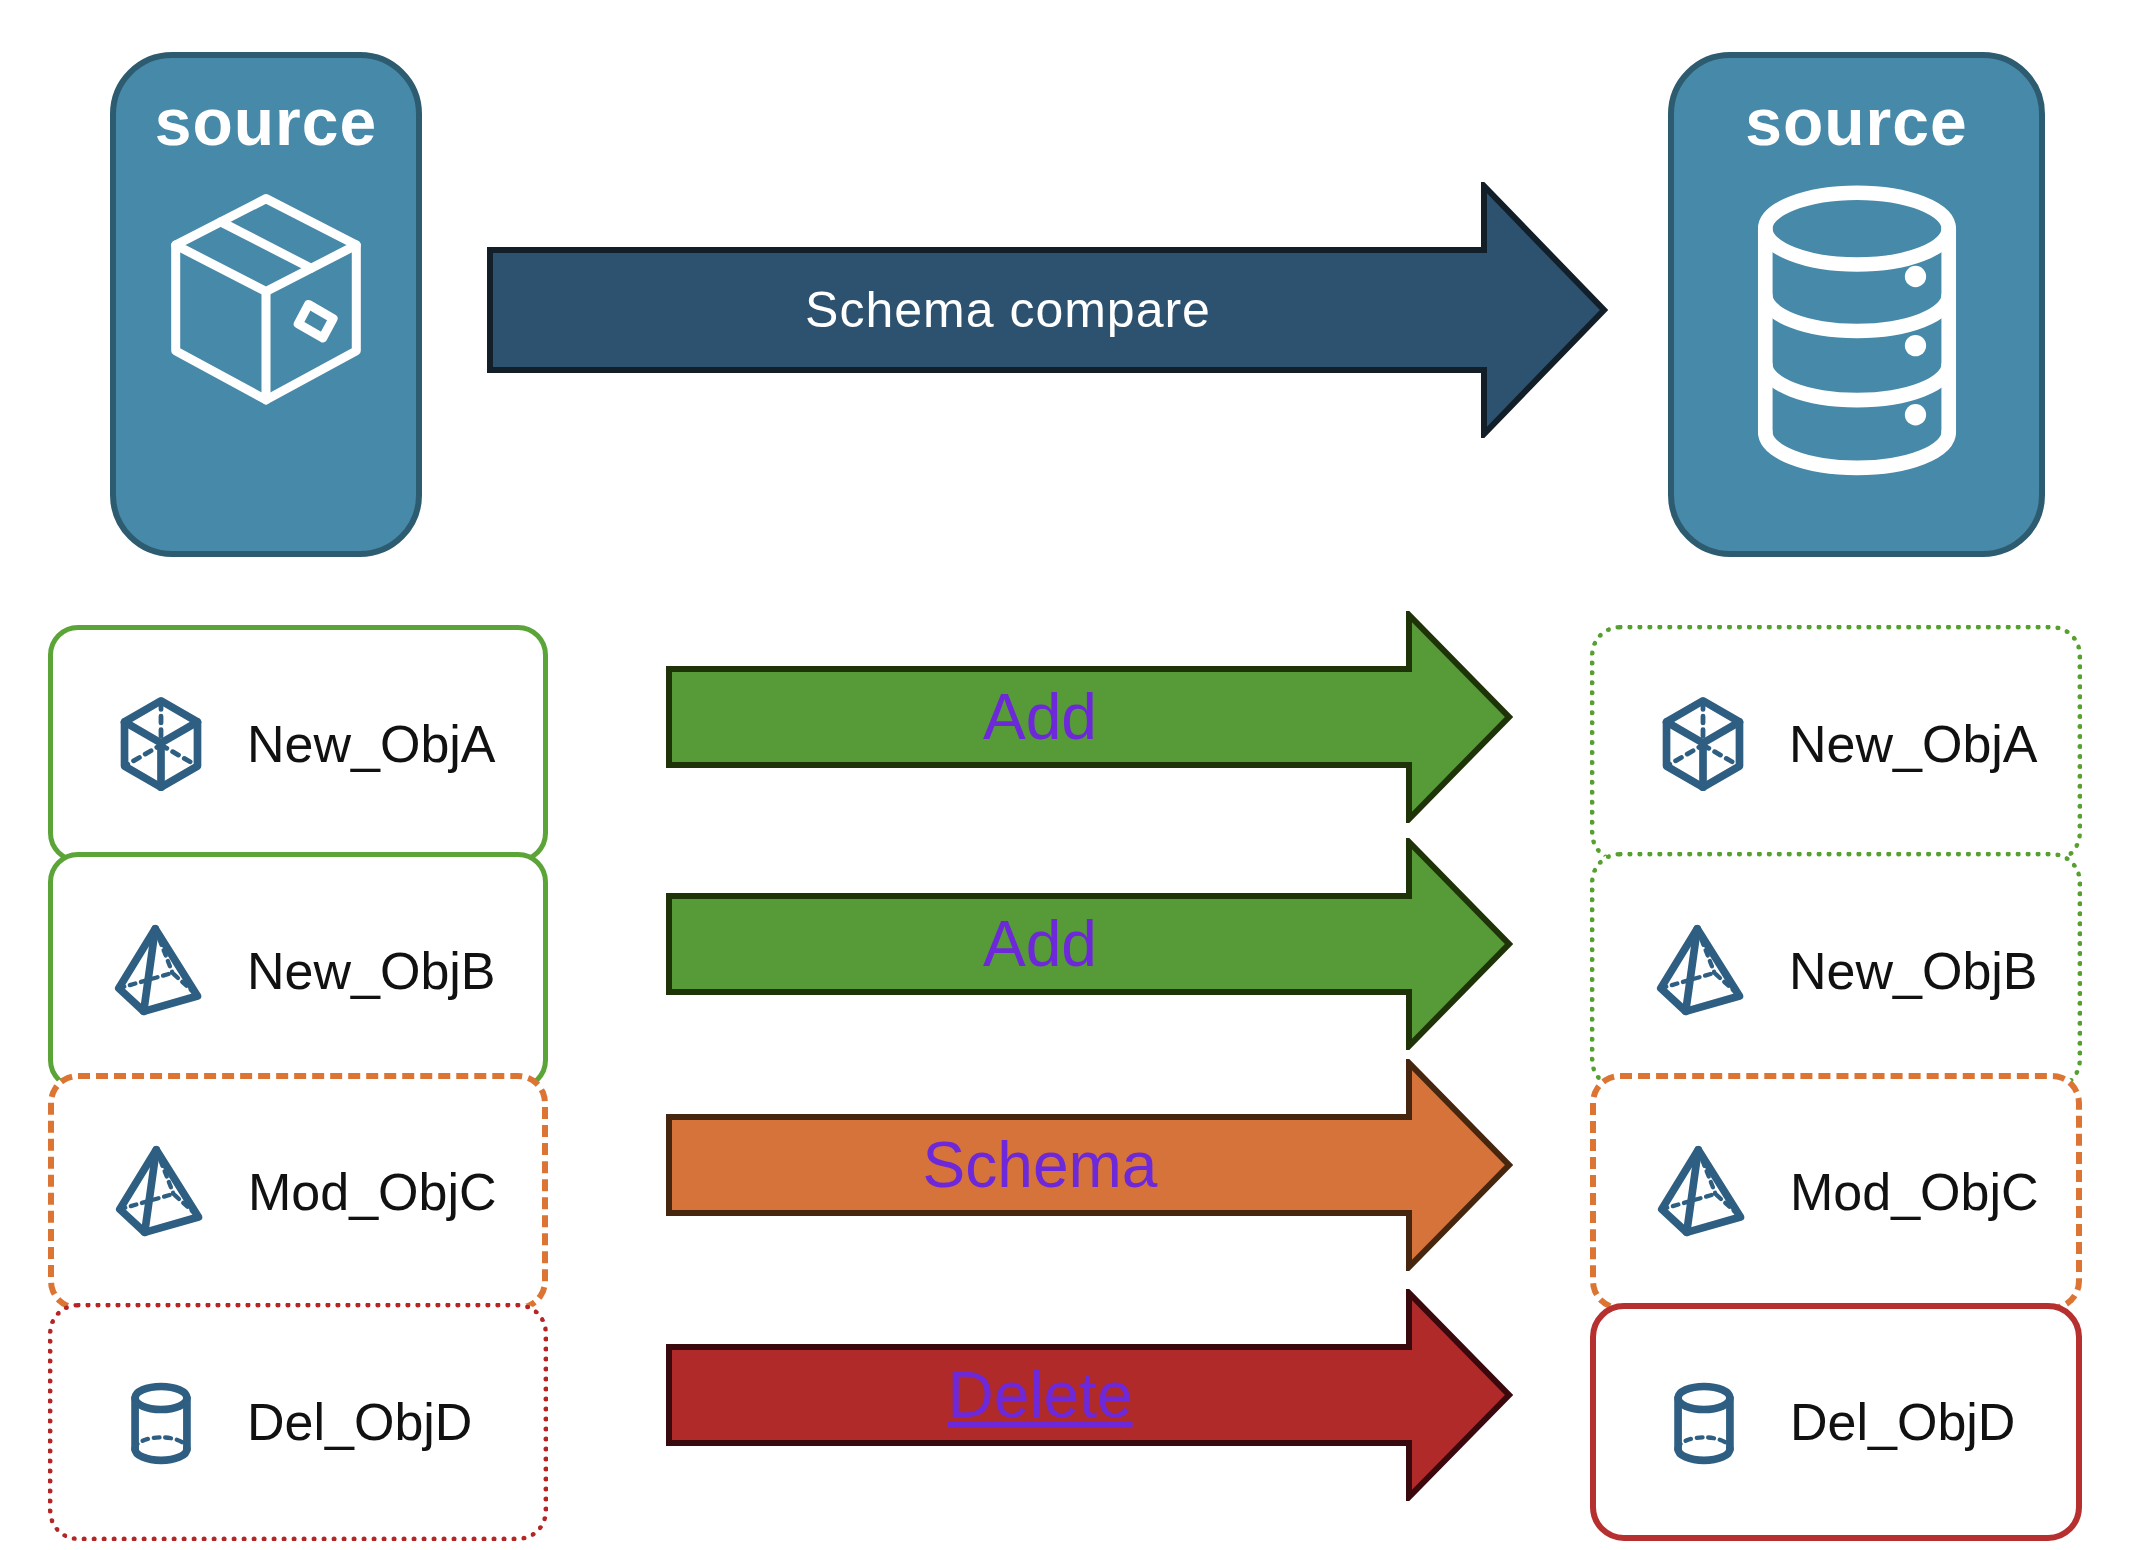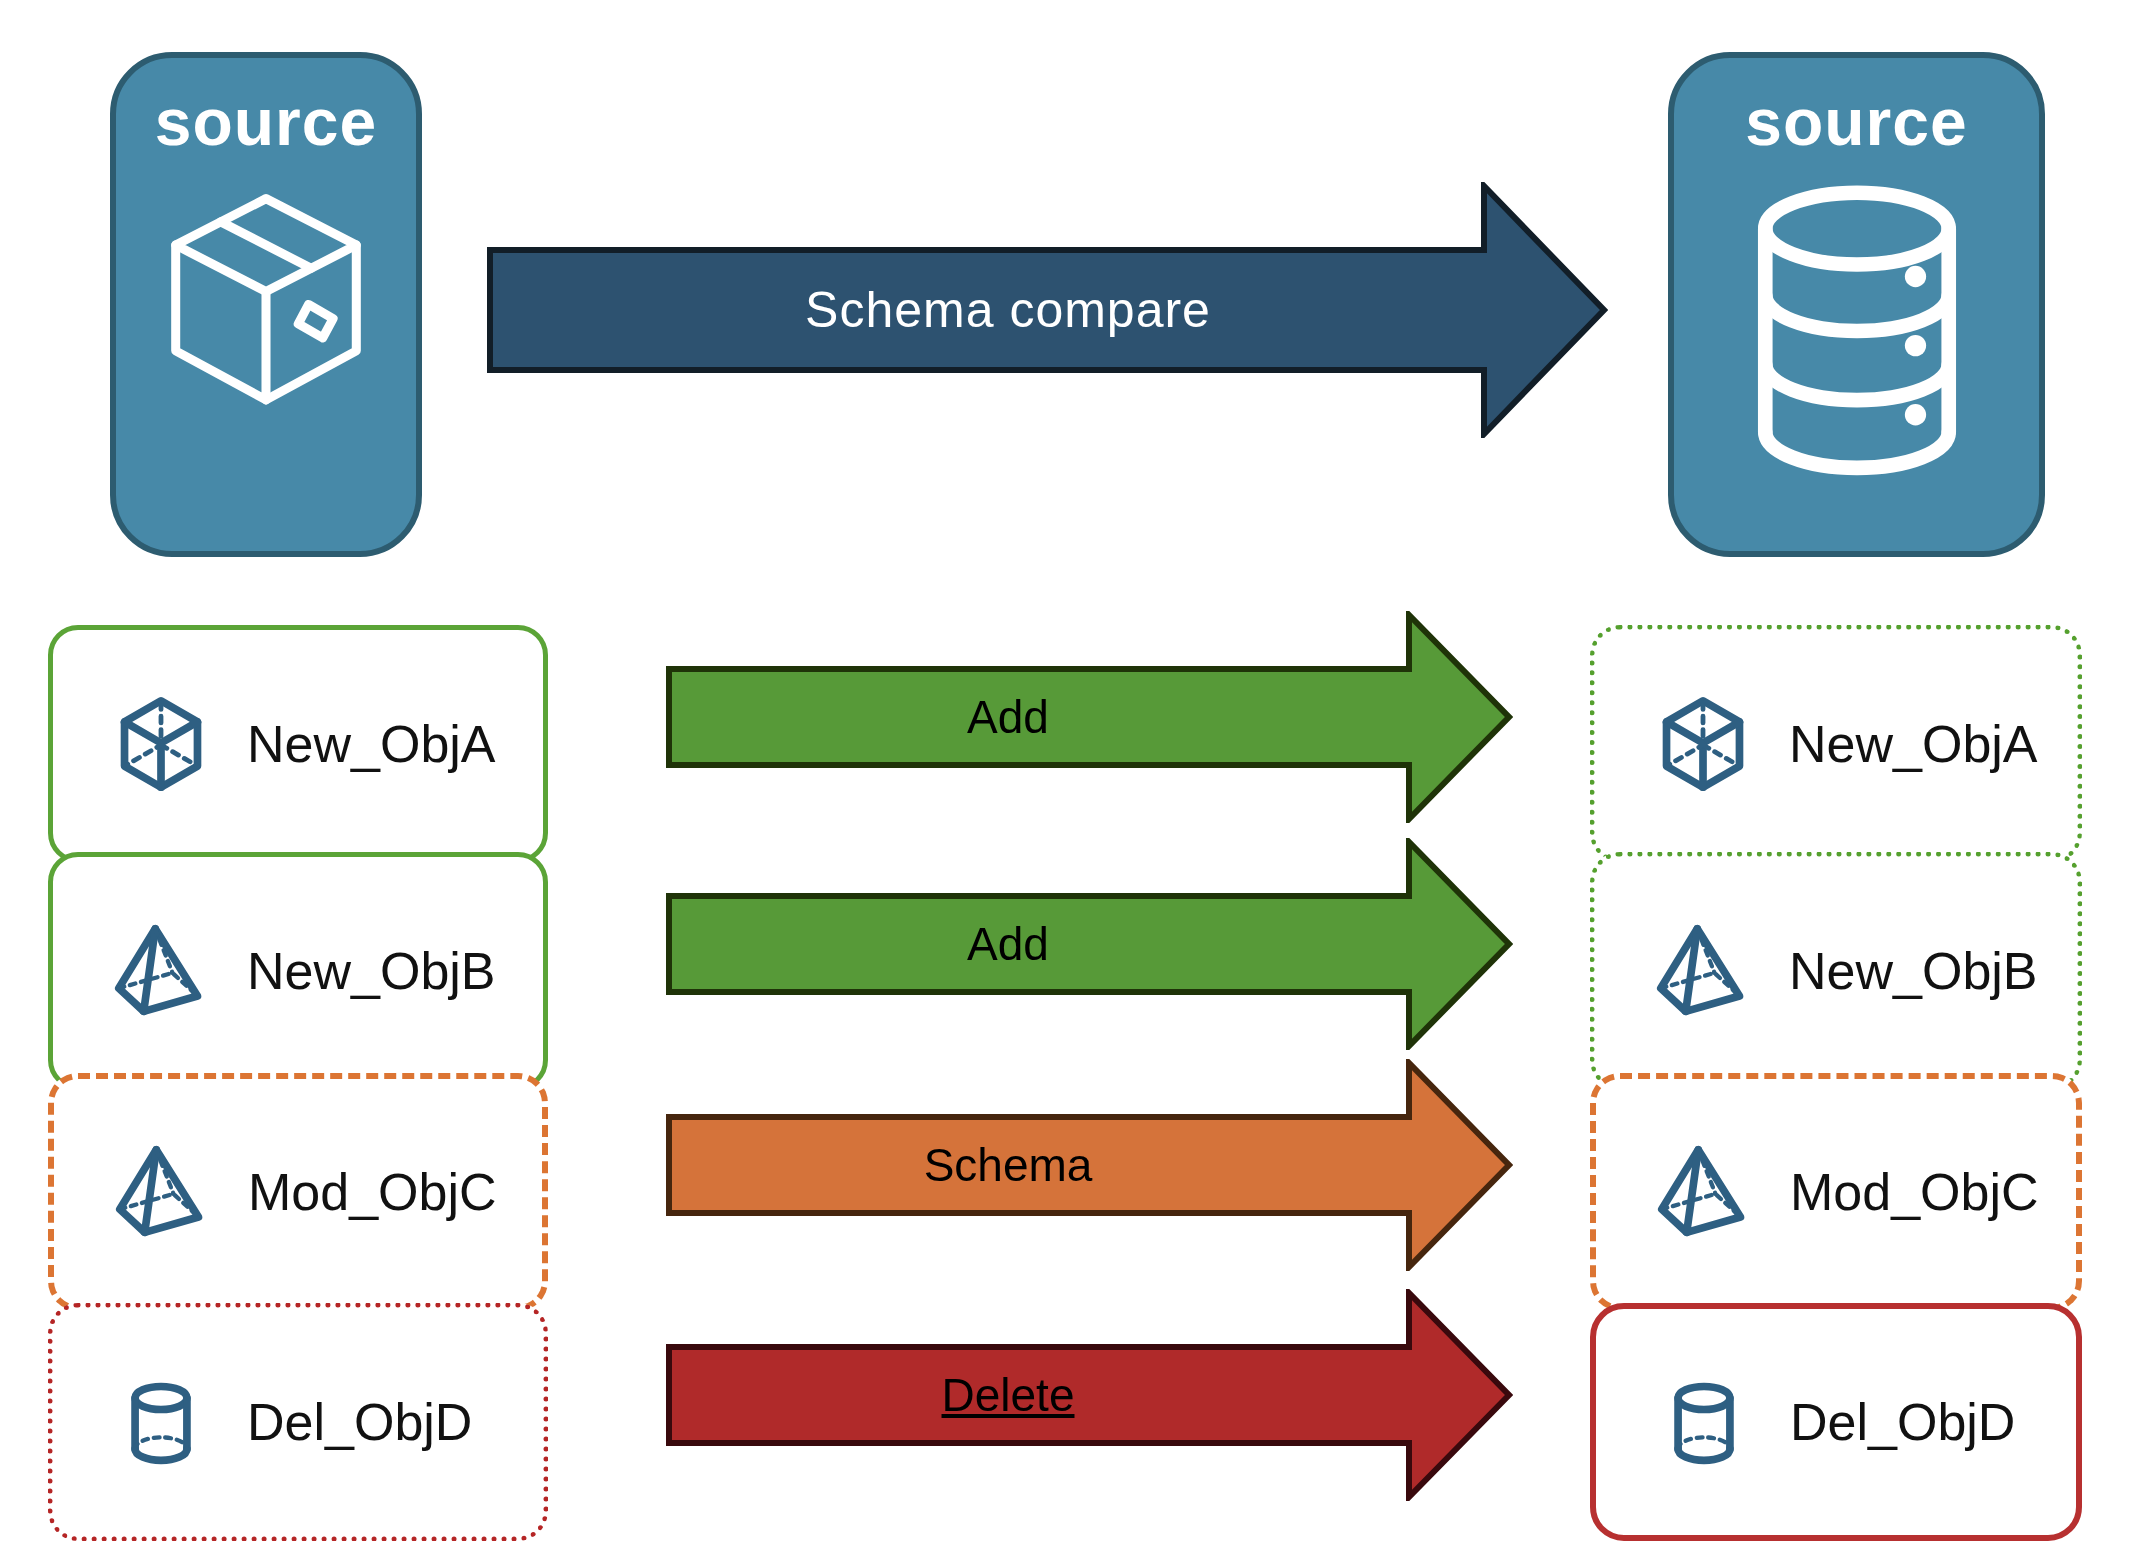--- a/index.html
+++ b/index.html
@@ -36,23 +36,23 @@
   .obj-icon  { width:96px; height:96px; color:#2E5F82; flex:0 0 auto; }
 
   .solid-green  { border:5px solid  #5BA437; }
   .dotted-green { border:5px dotted #55A02E; }
   .dashed-orange{ border:6px dashed #DC7533;align-items:center; }
   .dotted-red   { border:5px dotted #B52525; }
   .solid-red    { border:6px solid  #B73030; border-radius:34px; }
 
   .row-arrow { position:absolute; left:665px; width:848px; height:212px; }
   .arrow-label {
-    position:absolute; left:638px; width:740px; height:98px;
+    position:absolute; left:670px; width:740px; height:98px;
     display:flex; align-items:center; justify-content:center;
-    color:#000000; font-size:46px;
+    color:#6d28d9; font-size:64px;
   }
 
   
   .arr        { stroke-width:6; stroke-linejoin:miter; }
   .arr.navy   { fill:#2D5270; stroke:#121E28; }
   .arr.green  { fill:#579A38; stroke:#1F3308; }
   .arr.orange { fill:#D5733A; stroke:#46260E; }
   .arr.red    { fill:#B02A2A; stroke:#39090D; }
 </style>
 </head>

